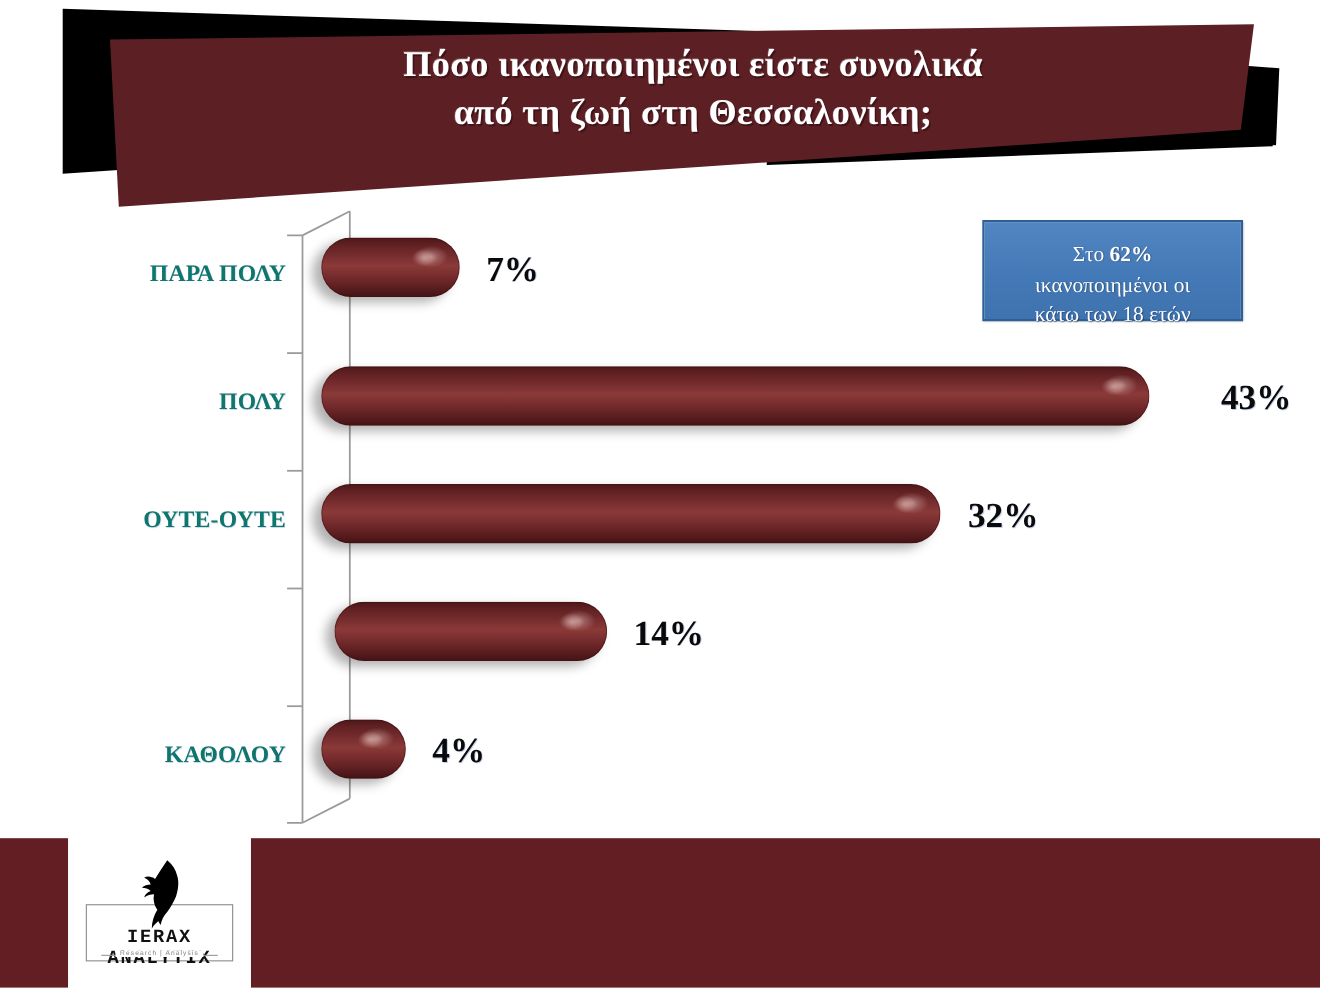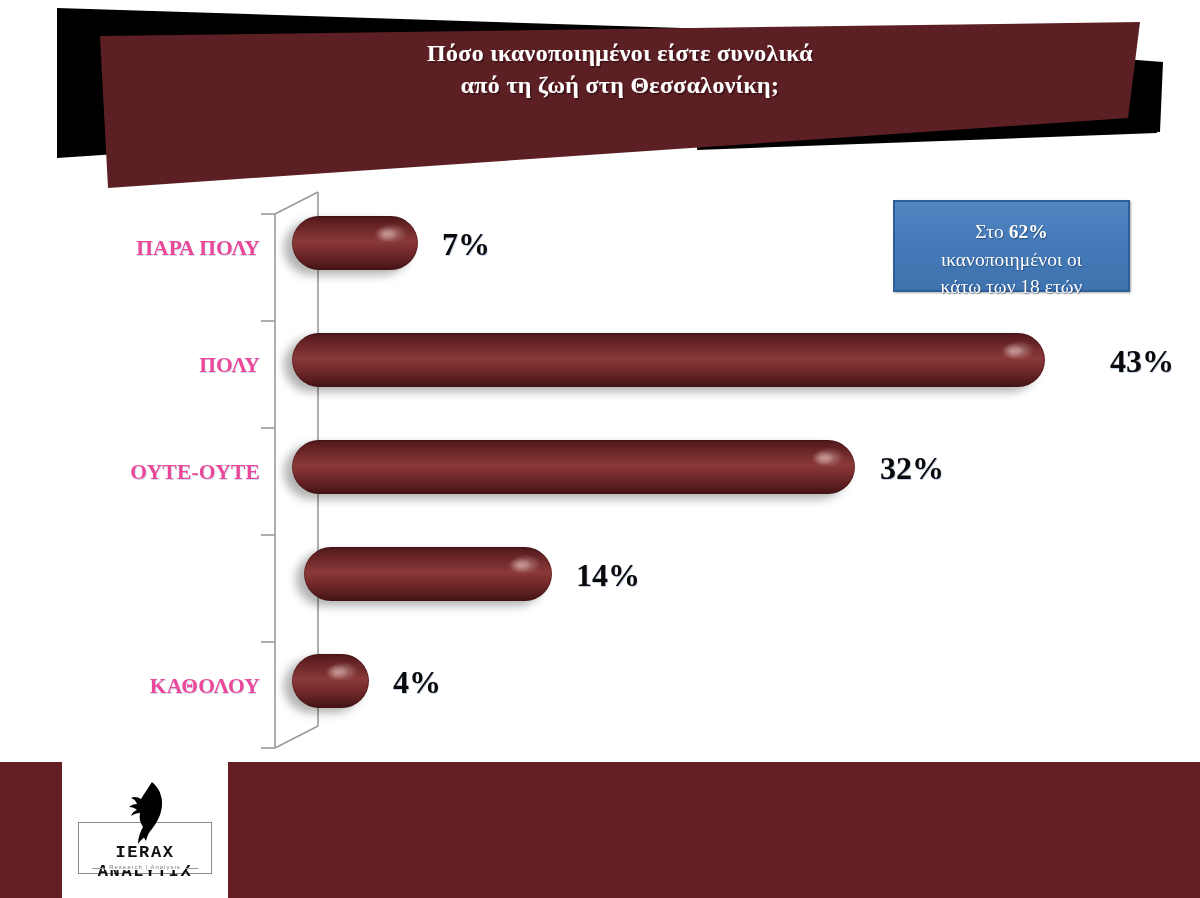--- a/index.html
+++ b/index.html
@@ -7,38 +7,38 @@
     width:1200px;height:898px;position:relative;overflow:hidden;
     background:#ffffff;
     font-family:"Liberation Serif", serif;
   }
   #stage{position:absolute;inset:0;width:1200px;height:898px;}
 
   
   .banner-wrap{position:absolute;left:0;top:0;width:1200px;height:200px;}
   .banner-svg{position:absolute;left:0;top:0;}
   .banner-title{
-    position:absolute;left:110px;top:38px;width:1020px;
+    position:absolute;left:120px;top:38px;width:1020px;
     text-align:center;color:#ffffff;
     font-family:"Liberation Serif", serif;
-    font-size:24px;font-weight:bold;line-height:1.32;
+    font-size:33px;font-weight:bold;line-height:1.32;
     letter-spacing:0.3px;
     text-shadow:1.5px 1.5px 0 rgba(40,10,12,.55), -0.5px -0.5px 0 rgba(255,255,255,.25);
     z-index:5;
   }
   .banner-title .tl{display:block;}
 
   
   .chart{position:absolute;left:0;top:186px;width:1200px;height:580px;}
   .axis-svg{position:absolute;left:250px;top:0;}
 
   .cat-label{
     position:absolute;right:0;width:175px;text-align:right;
     font-family:"Liberation Serif", serif;
-    font-weight:bold;font-size:21.5px;color:#ec4899;
+    font-weight:bold;font-size:21.5px;color:#0f766e;
     text-shadow:0.6px 0.6px 0 rgba(120,150,200,.35);
     letter-spacing:0.2px;
   }
   .cat-label-wrap{position:absolute;left:80px;width:180px;height:30px;}
 
   .barrow{position:absolute;left:0;height:64px;}
   .bar-shadow{
     position:absolute;left:-8px;top:5px;height:54px;
     background:rgba(0,0,0,.30);
     border-radius:27px;filter:blur(5px);

